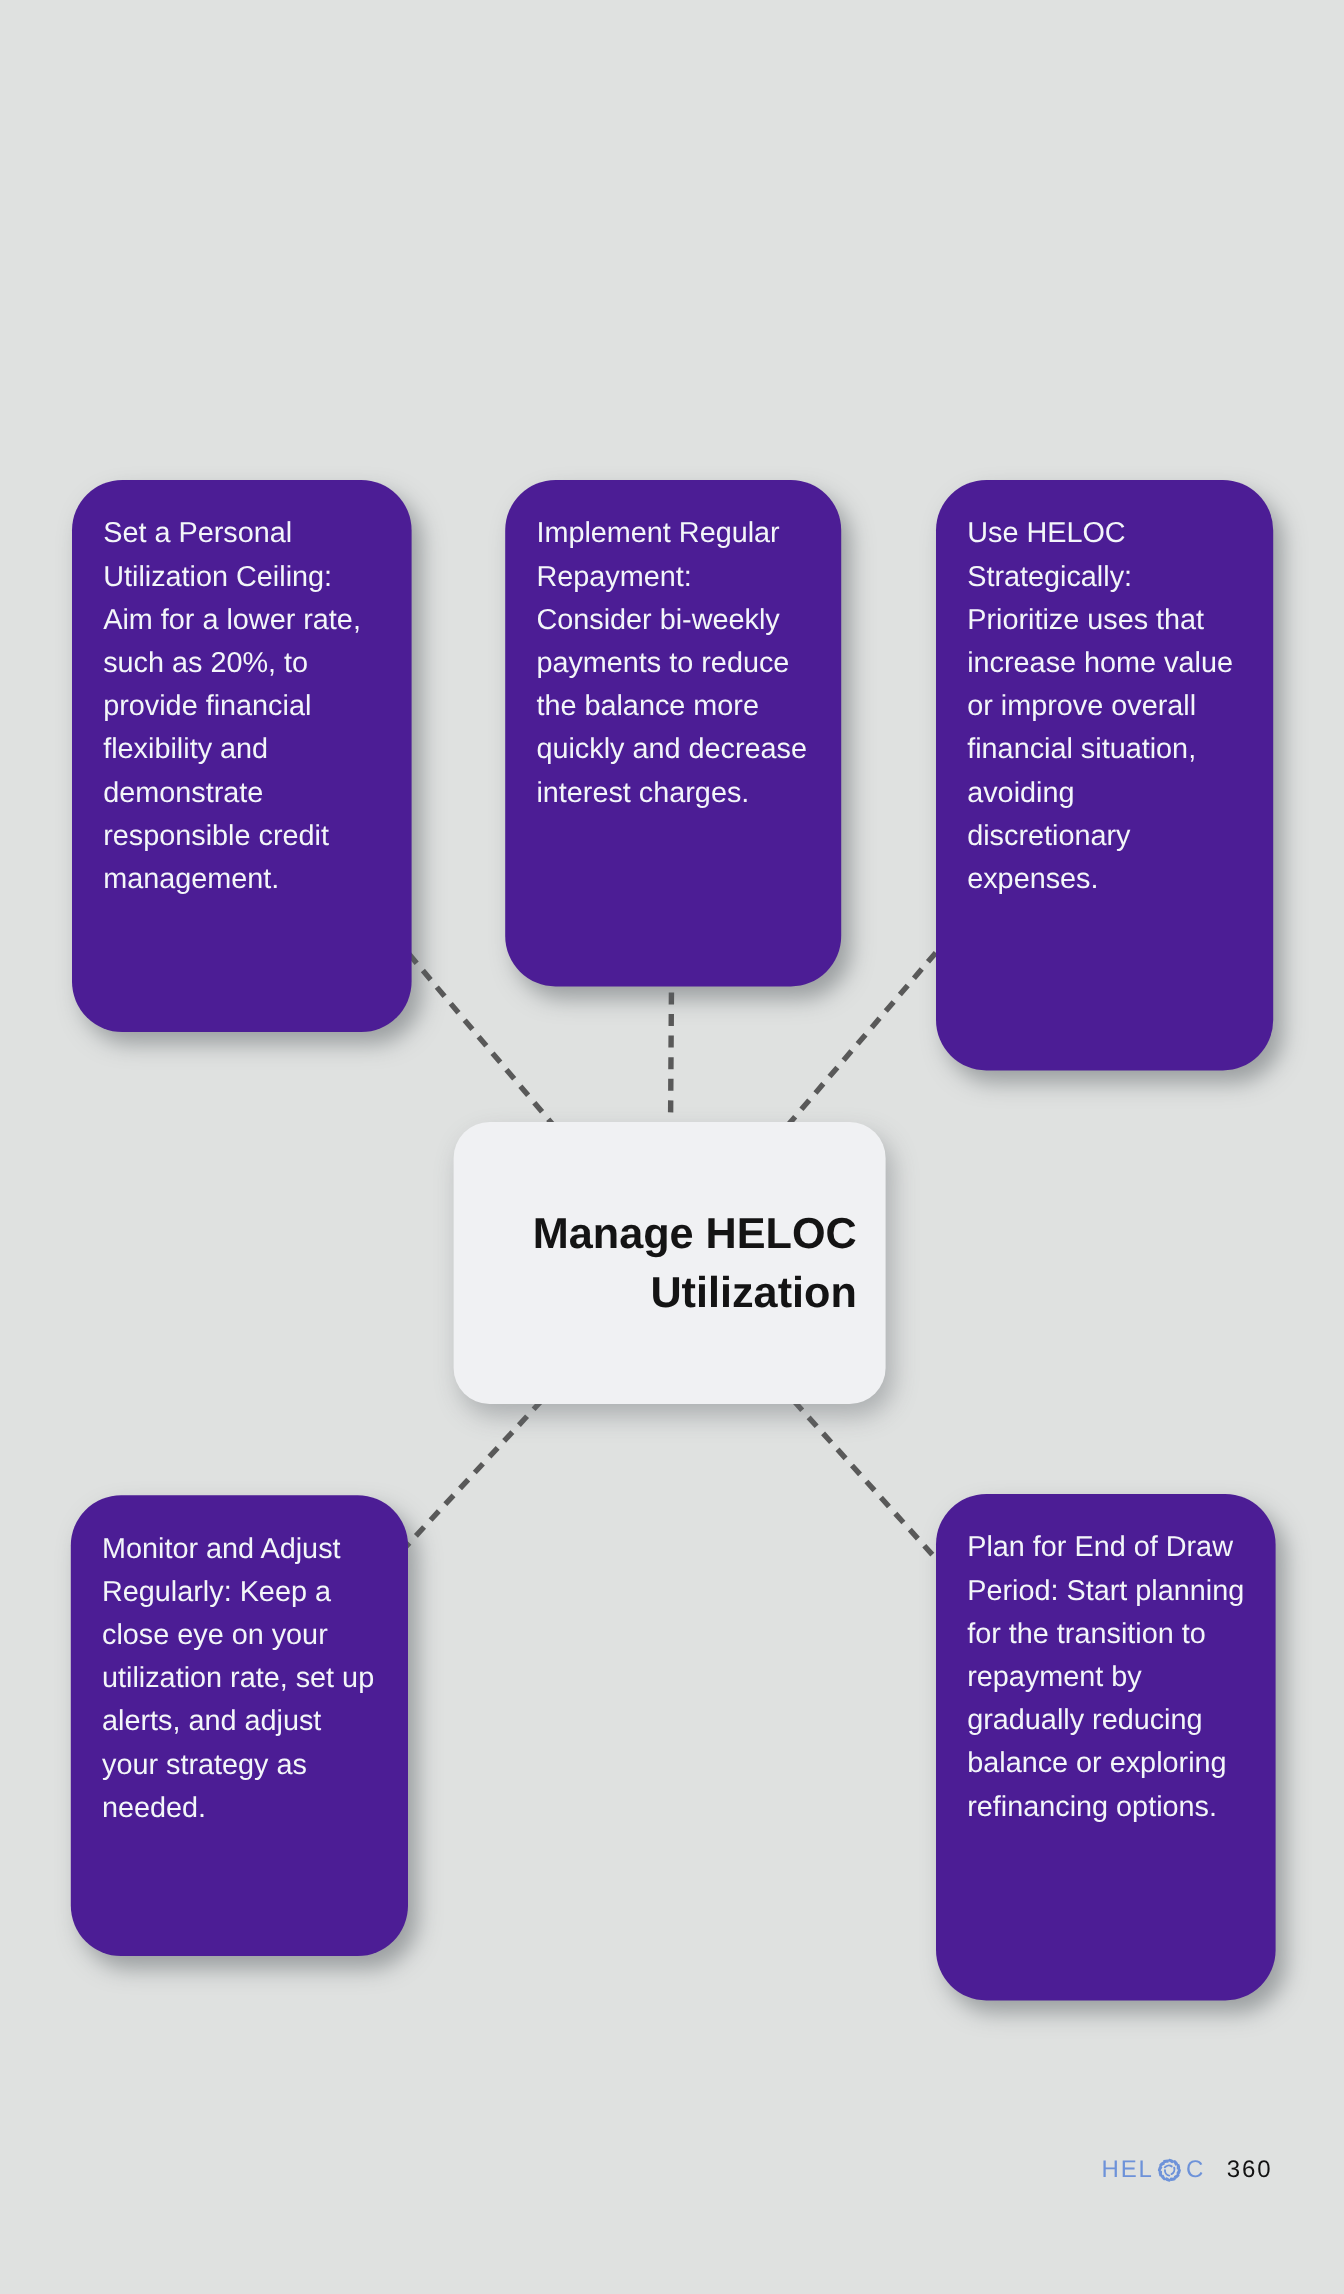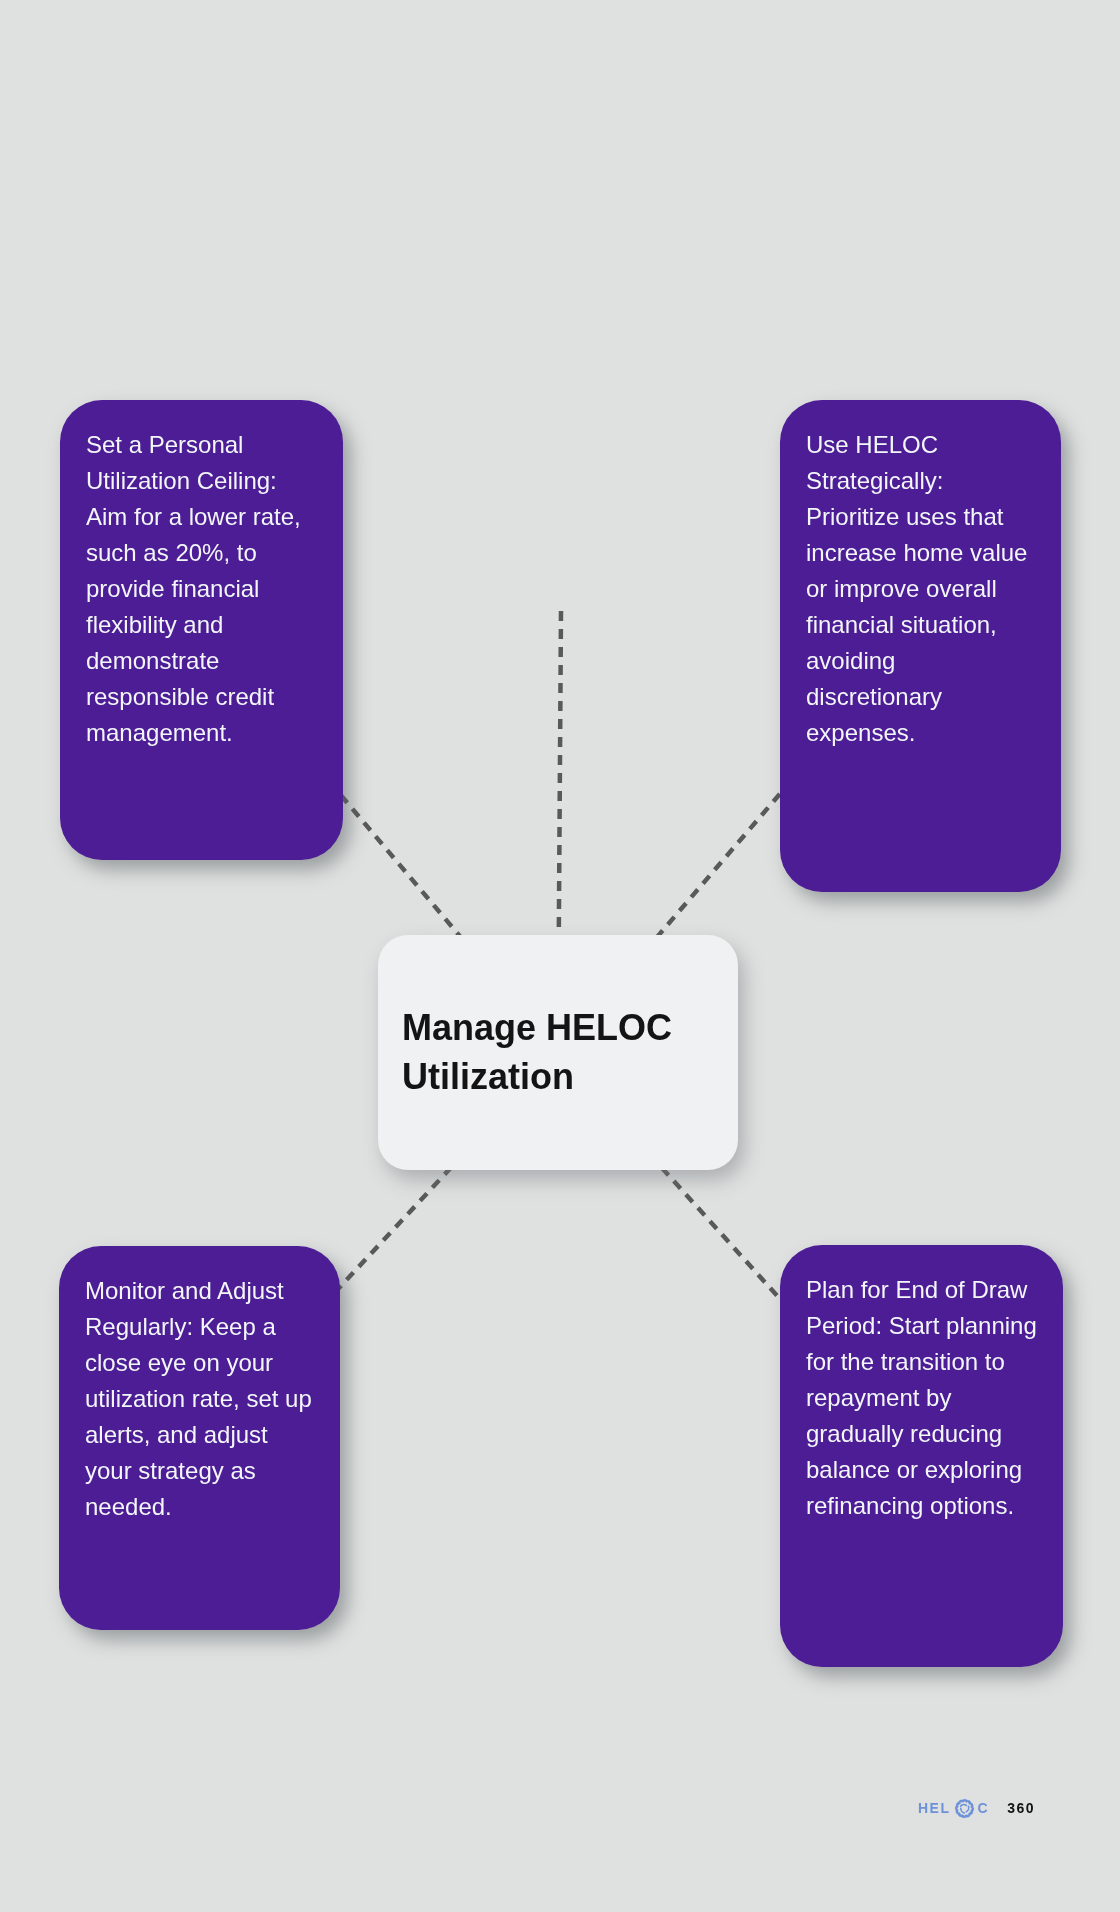--- a/index.html
+++ b/index.html
@@ -69,40 +69,40 @@
     left: 378px;
     top: 935px;
     width: 360px;
     height: 235px;
     background: #f0f1f3;
     border-radius: 30px;
     box-shadow: 6px 10px 20px rgba(110, 115, 120, 0.45);
     display: flex;
     align-items: center;
     justify-content: center;
-    text-align: left;
+    text-align: right;
     box-sizing: border-box;
     padding: 10px 24px;
   }
   .center-node .label {
     font-size: 36px;
     line-height: 1.35;
     font-weight: bold;
     color: #141414;
   }
   .logo {
     position: absolute;
     z-index: 2;
     left: 918px;
     top: 1794px;
     height: 28px;
     display: flex;
     align-items: center;
-    font-size: 14px;
-    font-weight: bold;
+    font-size: 20px;
+    font-weight: normal;
     letter-spacing: 1.5px;
   }
   .logo .blue { color: #6d92d9; }
   .logo .dark { color: #121212; margin-left: 18px; }
   .logo svg { margin: 0 2px; display: block; }
 </style>
 </head>
 <body>
 
 <div class="canvas">
@@ -113,20 +113,23 @@
     <line x1="561" y1="611" x2="558" y2="1052.5"></line>
     <line x1="920.5" y1="630" x2="558" y2="1052.5"></line>
     <line x1="199.5" y1="1438" x2="558" y2="1052.5"></line>
     <line x1="921.5" y1="1456" x2="558" y2="1052.5"></line>
   </svg>
 
   <div class="strategy-box box-1">
     <p>Set a Personal Utilization Ceiling: Aim for a lower rate, such as 20%, to provide financial flexibility and demonstrate responsible credit management.</p>
   </div>
 
+  <div class="strategy-box box-2">
+    <p>Implement Regular Repayment: Consider bi-weekly payments to reduce the balance more quickly and decrease interest charges.</p>
+  </div>
 
   <div class="strategy-box box-3">
     <p>Use HELOC Strategically: Prioritize uses that increase home value or improve overall financial situation, avoiding discretionary expenses.</p>
   </div>
 
   <div class="strategy-box box-4">
     <p>Monitor and Adjust Regularly: Keep a close eye on your utilization rate, set up alerts, and adjust your strategy as needed.</p>
   </div>
 
   <div class="strategy-box box-5">

